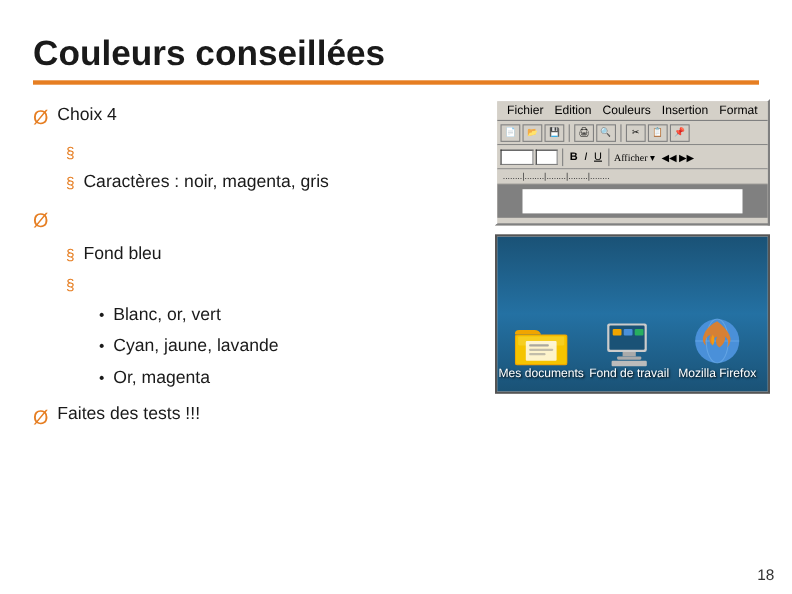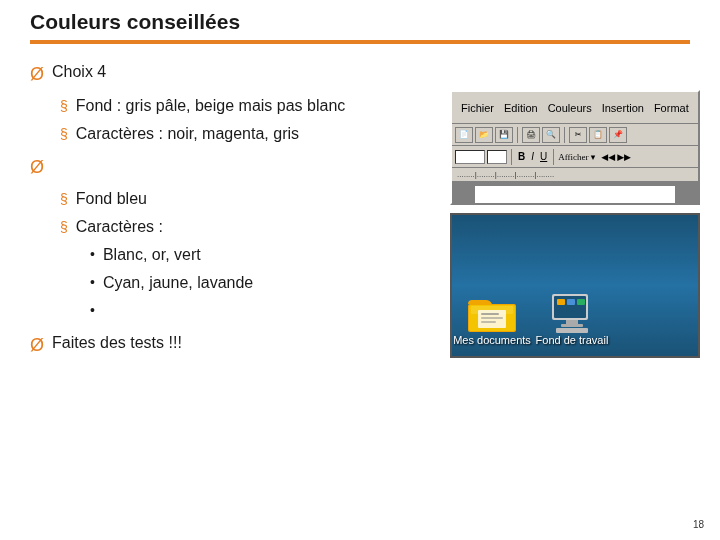--- a/index.html
+++ b/index.html
@@ -14,24 +14,24 @@
     }
 
     .slide {
       width: 720px;
       height: 540px;
       background: #ffffff;
       position: relative;
     }
 
     .title {
-      font-size: 21px;
+      font-size: 32px;
       font-weight: bold;
       color: #1a1a1a;
-      padding: 10px 30px 6px 30px;
+      padding: 30px 30px 6px 30px;
       font-family: 'Comic Sans MS', cursive, sans-serif;
     }
 
     .orange-line {
       height: 4px;
       background: #e67e22;
       margin: 0 30px 14px 30px;
     }
 
     .content {
@@ -82,21 +82,21 @@
       font-size: 14px;
       margin-right: 8px;
       margin-top: 2px;
       flex-shrink: 0;
     }
 
     .page-num {
       position: absolute;
       bottom: 10px;
       right: 16px;
-      font-size: 10px;
+      font-size: 14px;
       color: #333;
       font-family: Arial, sans-serif;
     }
 
     
     .screenshots {
       position: absolute;
       right: 20px;
       top: 90px;
       width: 250px;
@@ -110,21 +110,21 @@
       border: 2px solid #808080;
       border-top: 2px solid #ffffff;
       border-left: 2px solid #ffffff;
       position: relative;
       margin-bottom: 8px;
       overflow: hidden;
     }
 
     .word-menubar {
       background: #d4d0c8;
-      height: 32px;
+      height: 18px;
       display: flex;
       align-items: center;
       padding: 0 4px;
       border-bottom: 1px solid #808080;
     }
 
     .menu-item {
       font-size: 11px;
       font-family: Arial, sans-serif;
       color: #000;
@@ -231,48 +231,47 @@
   <div style="display: flex; width: 720px;">
 
     <div class="content" style="width: 460px; flex-shrink: 0;">
 
       <div class="bullet-main">
         <span class="arrow">Ø</span>
         <span>Choix 4</span>
       </div>
       <div class="bullet-sub">
         <span class="square-bullet">§</span>
-        <span>Fond : gris pâle, beige mais pas blanc</span>
       </div>
       <div class="bullet-sub">
         <span class="square-bullet">§</span>
         <span>Caractères : noir, magenta, gris</span>
       </div>
 
       <div class="bullet-main" style="margin-top:4px;">
         <span class="arrow">Ø</span>
       </div>
       <div class="bullet-sub">
         <span class="square-bullet">§</span>
         <span>Fond bleu</span>
       </div>
       <div class="bullet-sub">
         <span class="square-bullet">§</span>
-        <span>Caractères :</span>
       </div>
       <div class="bullet-sub2">
         <span class="dot-bullet">•</span>
         <span>Blanc, or, vert</span>
       </div>
       <div class="bullet-sub2">
         <span class="dot-bullet">•</span>
         <span>Cyan, jaune, lavande</span>
       </div>
       <div class="bullet-sub2">
         <span class="dot-bullet">•</span>
+        <span>Or, magenta</span>
       </div>
 
       <div class="bullet-main" style="margin-top:6px;">
         <span class="arrow">Ø</span>
         <span>Faites des tests !!!</span>
       </div>
 
     </div>
 
     <div class="screenshots">
@@ -356,20 +355,33 @@
 
             <rect x="8" y="36" width="32" height="5" rx="1" fill="#bbbbbb"></rect>
 
             <rect x="9" y="7" width="8" height="6" rx="1" fill="#f0a500"></rect>
             <rect x="19" y="7" width="8" height="6" rx="1" fill="#4a90d9"></rect>
             <rect x="29" y="7" width="8" height="6" rx="1" fill="#27ae60"></rect>
           </svg>
           <span class="icon-label">Fond de travail</span>
         </div>
 
+        <div class="desktop-icon">
+          <svg viewBox="0 0 48 48" width="48" height="48" xmlns="http://www.w3.org/2000/svg">
+
+            <circle cx="24" cy="24" r="20" fill="#4a90d9"></circle>
+
+            <ellipse cx="24" cy="24" rx="10" ry="20" fill="none" stroke="#7ab8f0" stroke-width="1" opacity="0.5"></ellipse>
+            <line x1="4" y1="24" x2="44" y2="24" stroke="#7ab8f0" stroke-width="1" opacity="0.5"></line>
+
+            <path d="M24,6 C20,8 14,12 12,18 C10,22 11,26 14,28 C12,24 14,20 18,18 C16,22 17,26 20,28 C19,24 21,21 24,20 C22,24 23,28 26,30 C29,28 32,24 31,20 C34,22 35,26 33,30 C36,27 37,22 35,18 C33,14 29,10 24,6 Z" fill="#e67e22" opacity="0.9"></path>
+            <path d="M20,18 C18,21 18,25 20,28 C22,25 22,21 20,18 Z" fill="#f39c12"></path>
+          </svg>
+          <span class="icon-label">Mozilla Firefox</span>
+        </div>
 
       </div>
 
     </div>
   </div>
 
   <div class="page-num">18</div>
 </div>
 
 </body></html>

